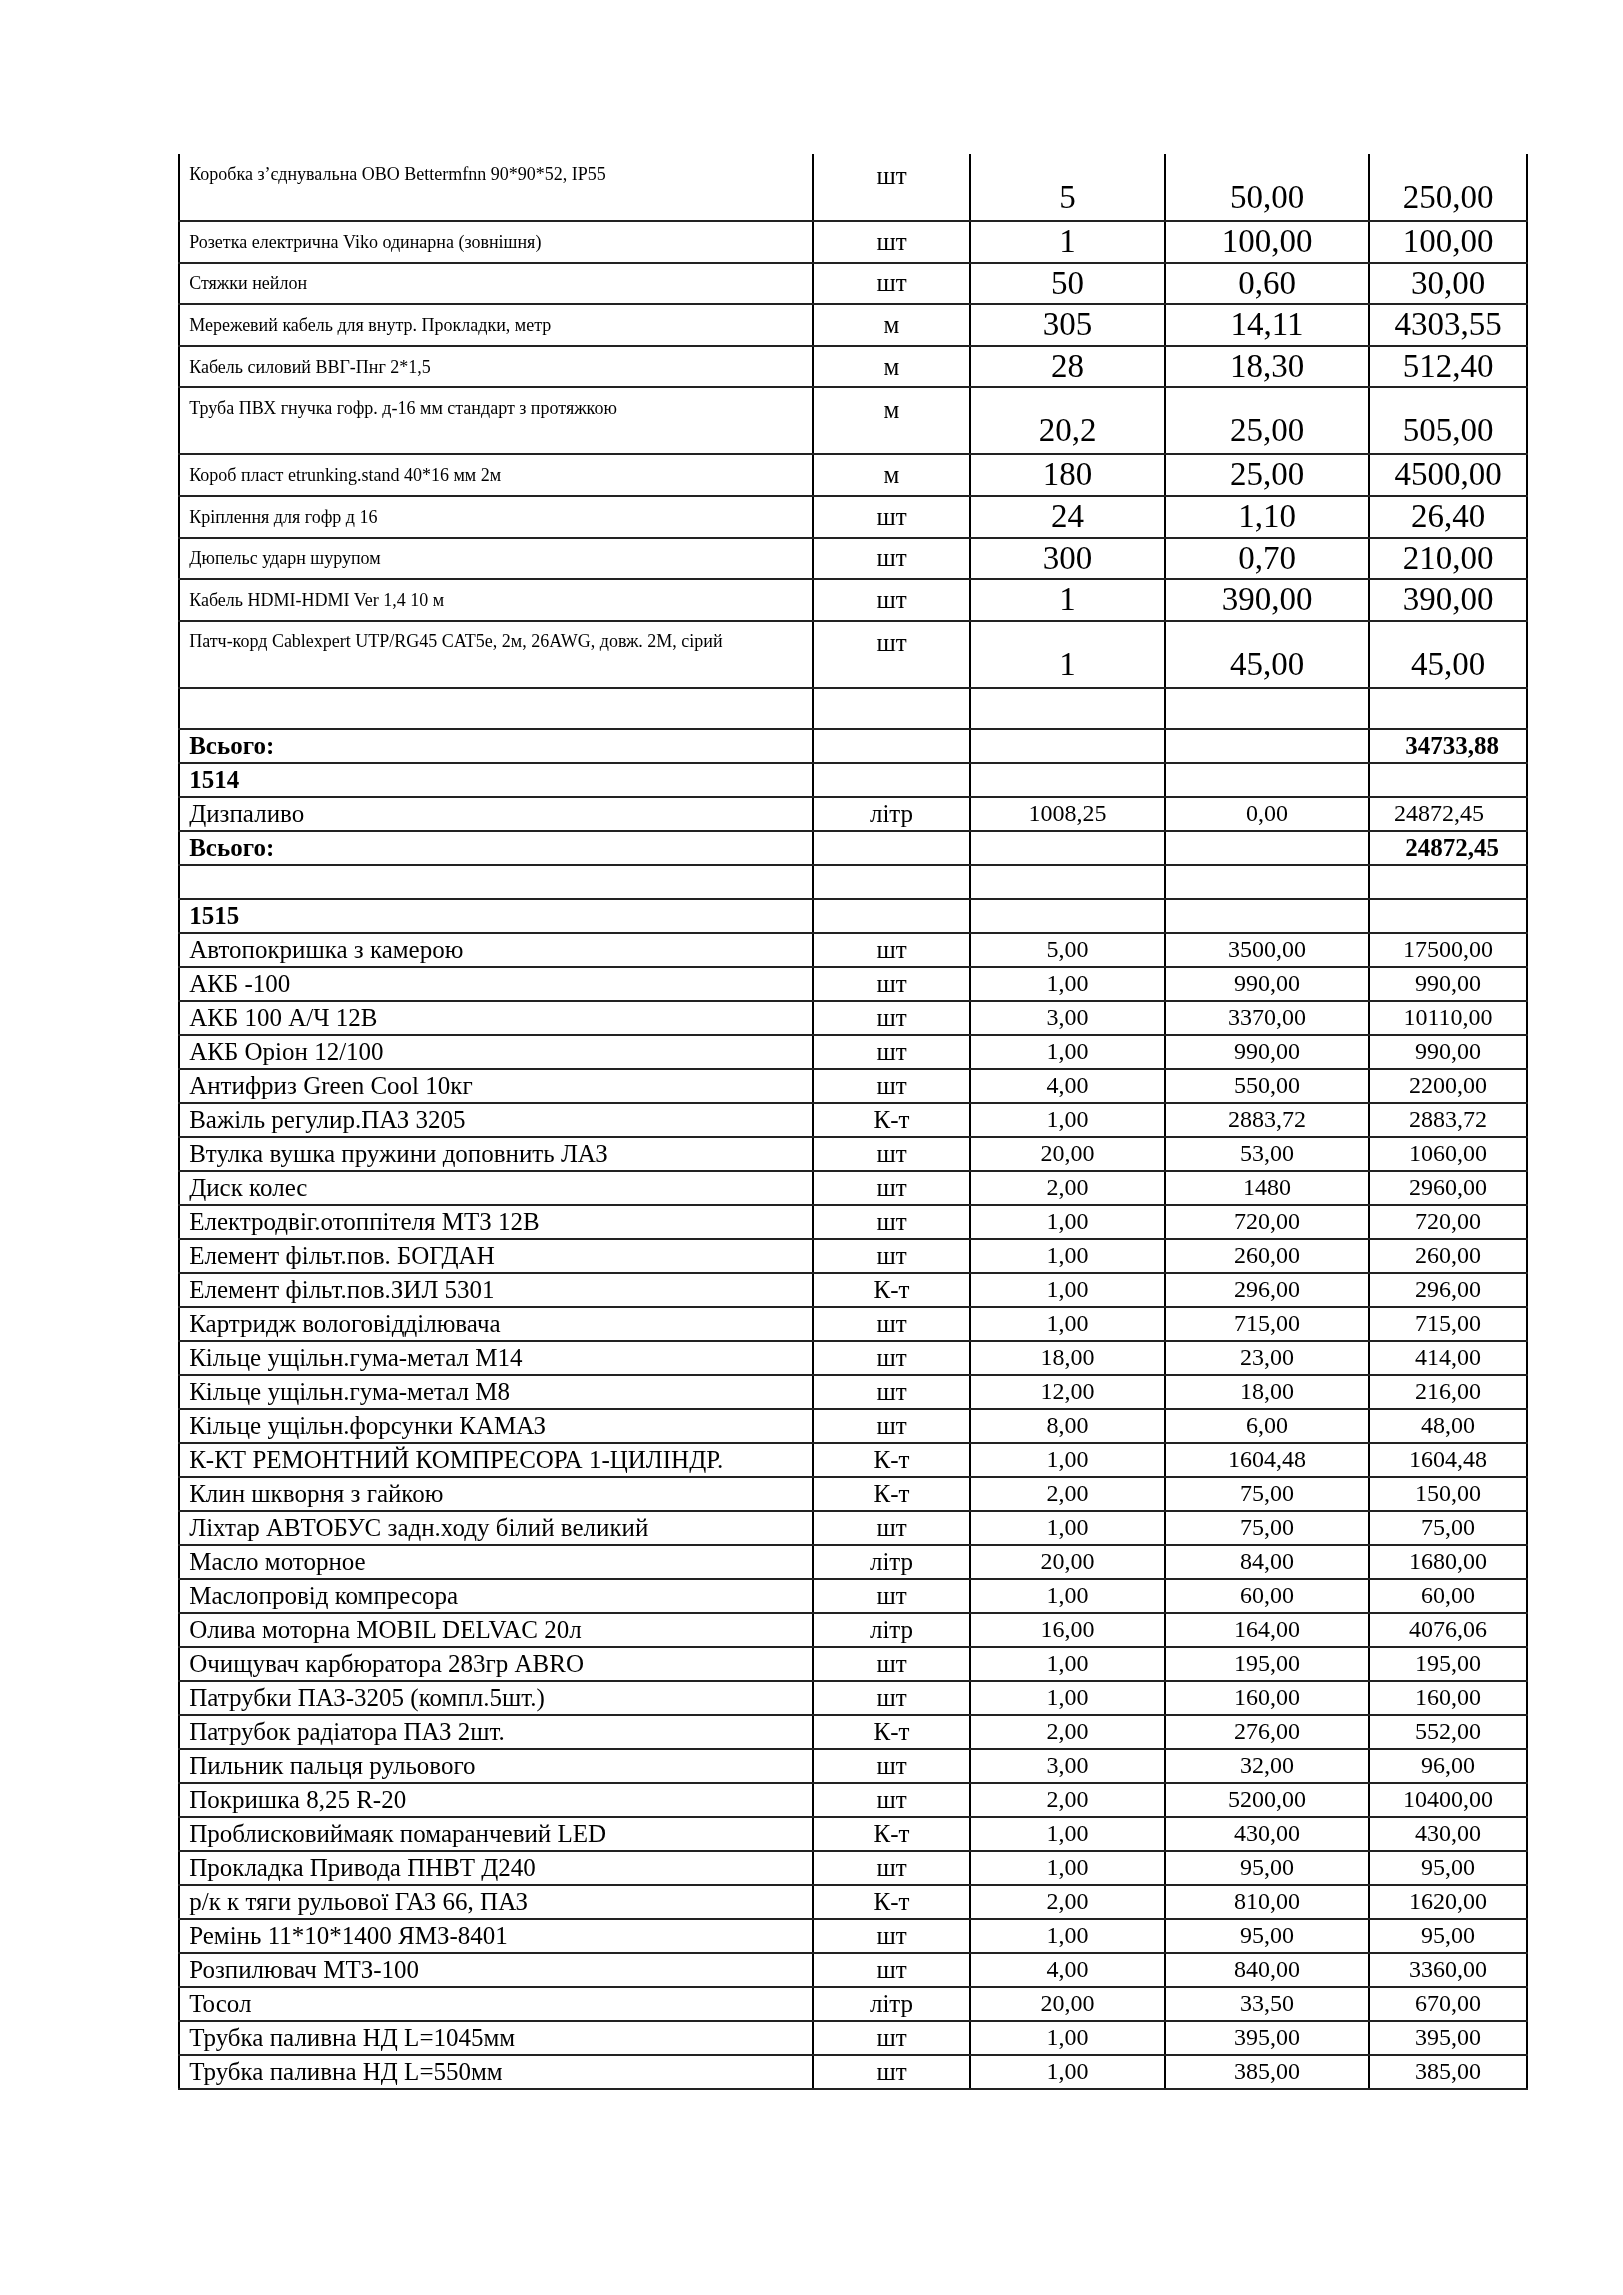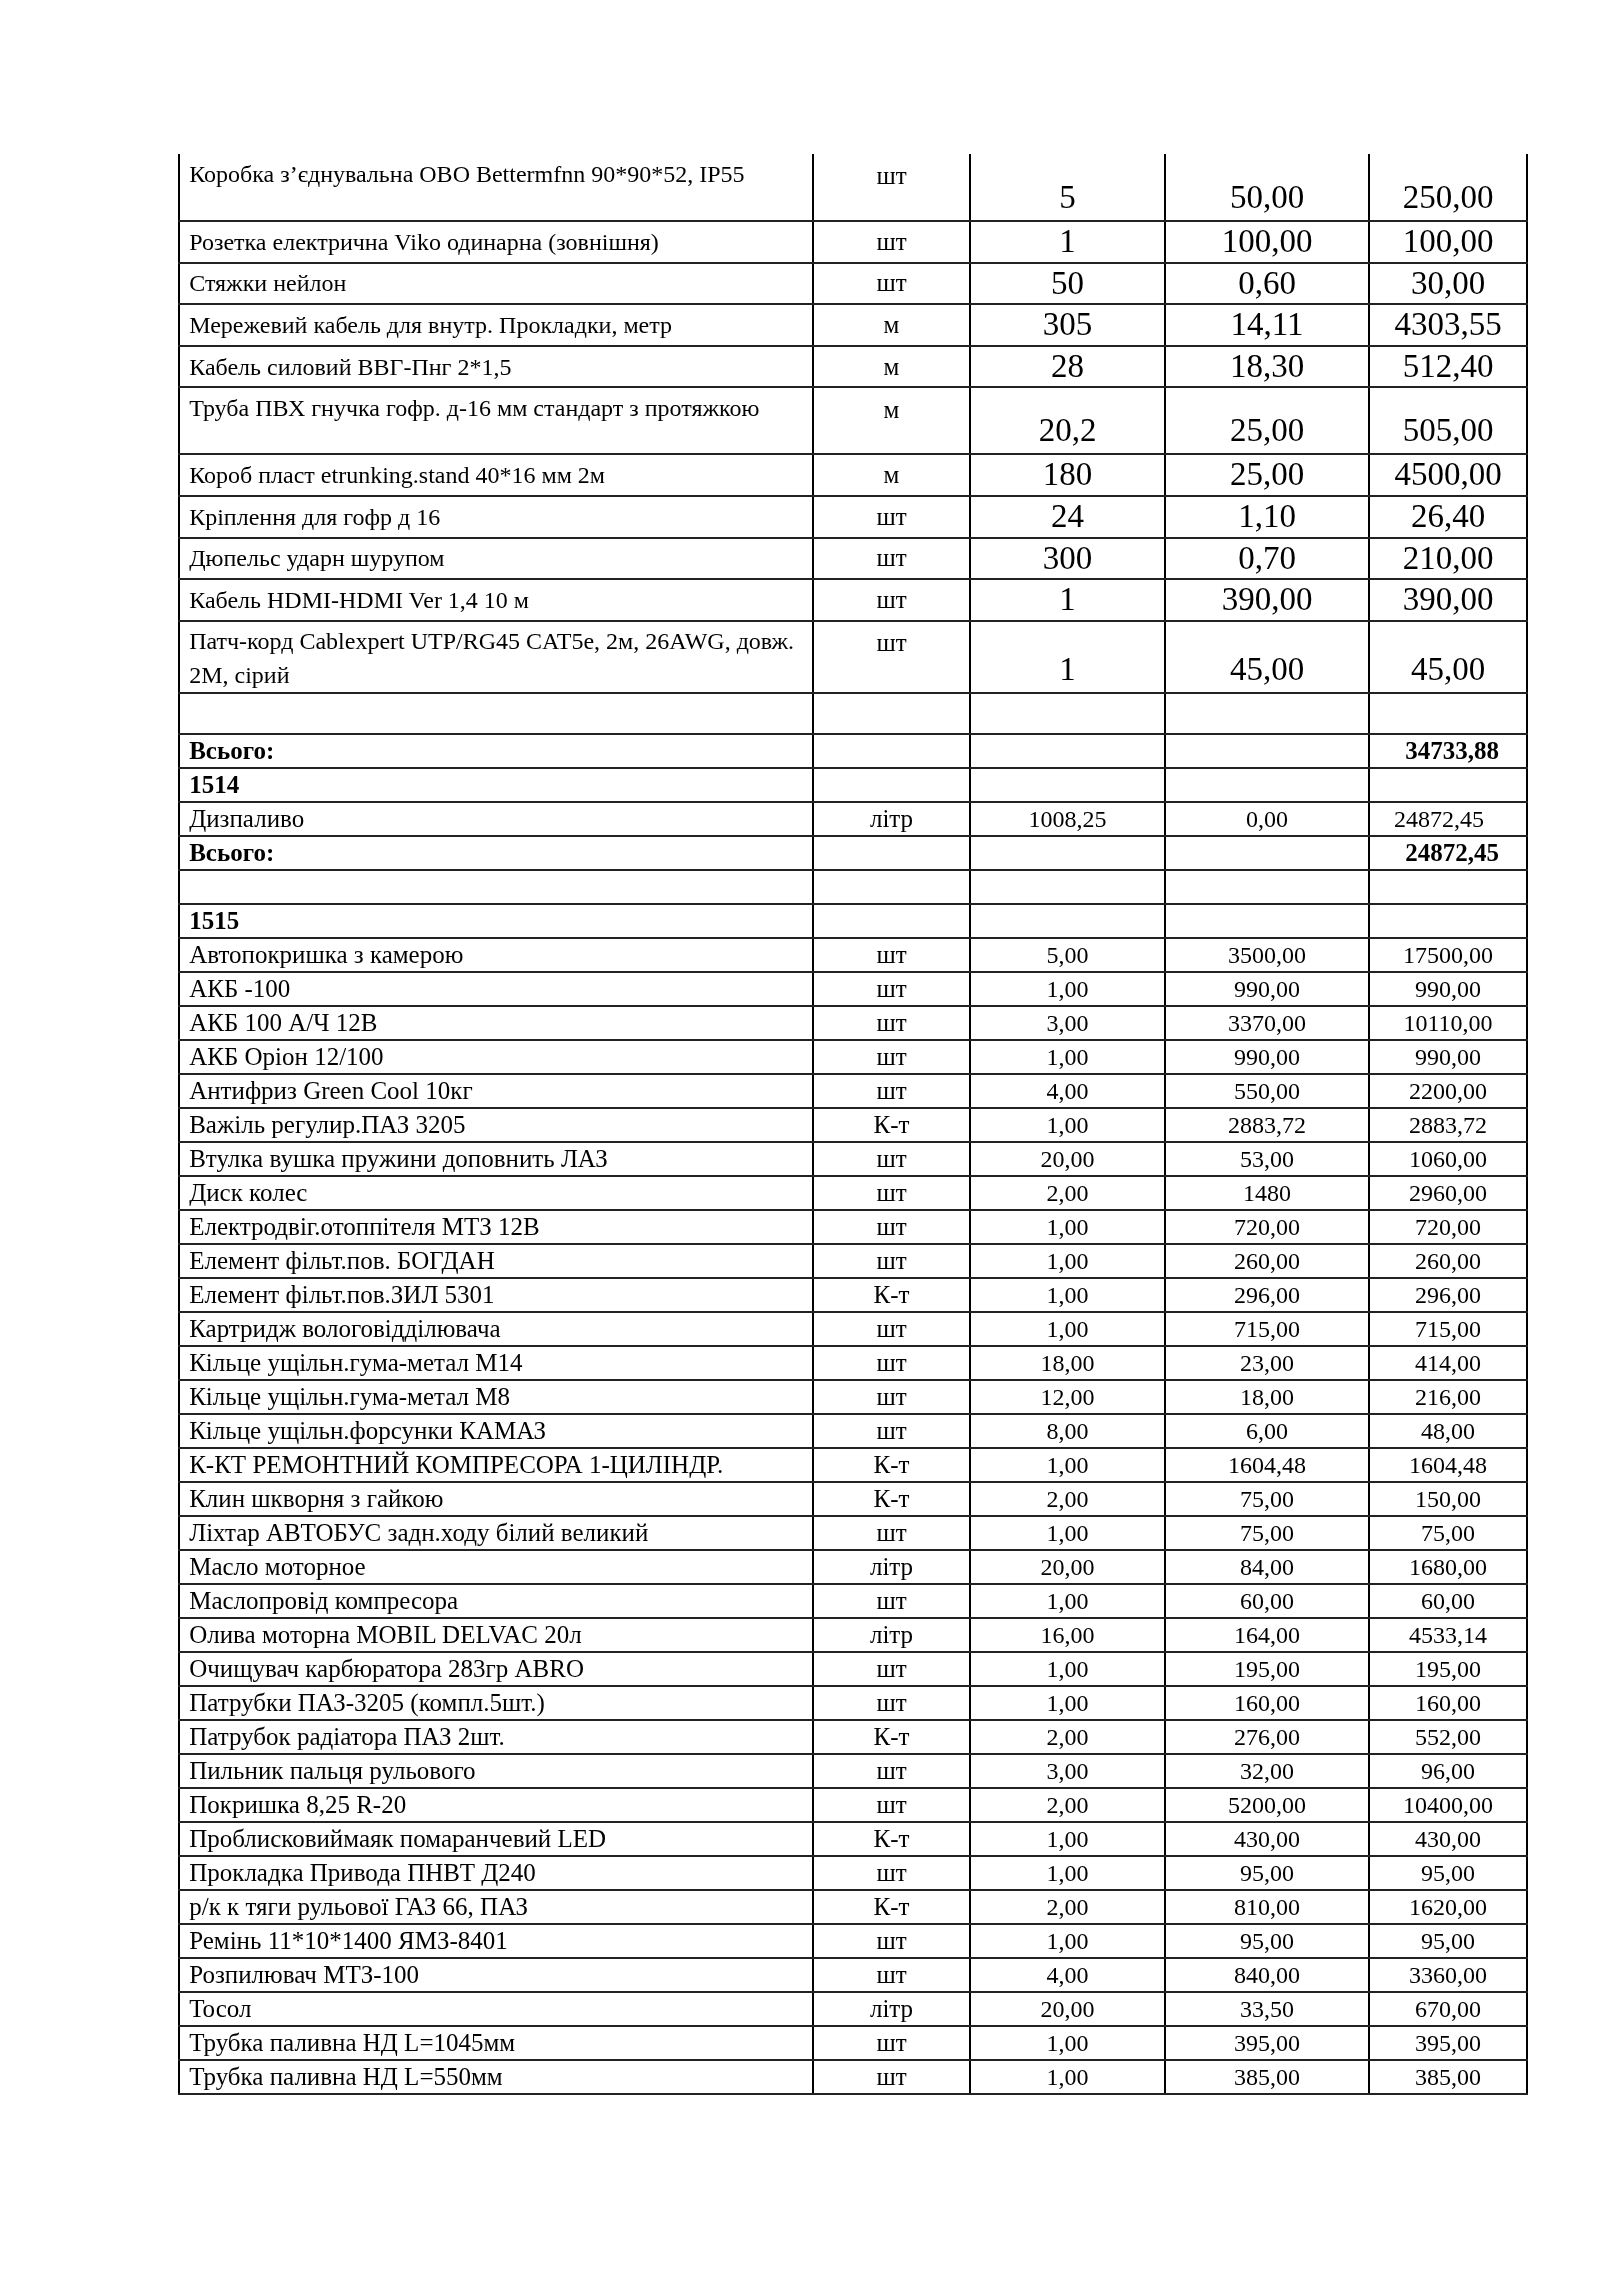--- a/index.html
+++ b/index.html
@@ -8,21 +8,21 @@
     table { border-collapse: collapse; width: 1348px; table-layout: fixed; }
     col.c-name { width: 634px; }
     col.c-unit { width: 157px; }
     col.c-qty { width: 195px; }
     col.c-price { width: 204px; }
     col.c-sum { width: 158px; }
     td { border-left: 2px solid #000; border-right: 2px solid #000; border-bottom: 2.6px solid #222; padding: 0 9.2px; vertical-align: middle; line-height: 1.2; white-space: nowrap; overflow: hidden; }
     tr.first td { border-top: none; }
     
     tr.big td { font-size: 26px; }
-    tr.big td.name { font-size: 24px; white-space: normal; line-height: 34px; }
+    tr.big td.name { font-size: 18px; white-space: normal; line-height: 34px; }
     tr.big td.unit { font-size: 25px; text-align: center; }
     tr.big td.num { font-size: 33px; text-align: center; }
     tr.big.h1 { height: 41px; }
     tr.big.h2 { height: 67px; }
     tr.big.h2 td.unit { vertical-align: top; padding-top: 6.5px; }
     tr.big.h2 td.num { vertical-align: bottom; padding-bottom: 2.6px; }
     tr.big.h2 td.name { vertical-align: top; padding-top: 2.6px; }
     
     tr.sm { height: 34px; }
     tr.sm td { font-size: 25px; }
@@ -315,21 +315,21 @@
           <td class="unit">шт</td>
           <td class="num">1,00</td>
           <td class="num">60,00</td>
           <td class="num">60,00</td>
         </tr>
         <tr class="sm">
           <td class="name">Олива моторна MOBIL DELVAC 20л</td>
           <td class="unit">літр</td>
           <td class="num">16,00</td>
           <td class="num">164,00</td>
-          <td class="num">4533,14</td>
+          <td class="num">4076,06</td>
         </tr>
         <tr class="sm">
           <td class="name">Очищувач карбюратора 283гр ABRO</td>
           <td class="unit">шт</td>
           <td class="num">1,00</td>
           <td class="num">195,00</td>
           <td class="num">195,00</td>
         </tr>
         <tr class="sm">
           <td class="name">Патрубки ПАЗ-3205 (компл.5шт.)</td>

